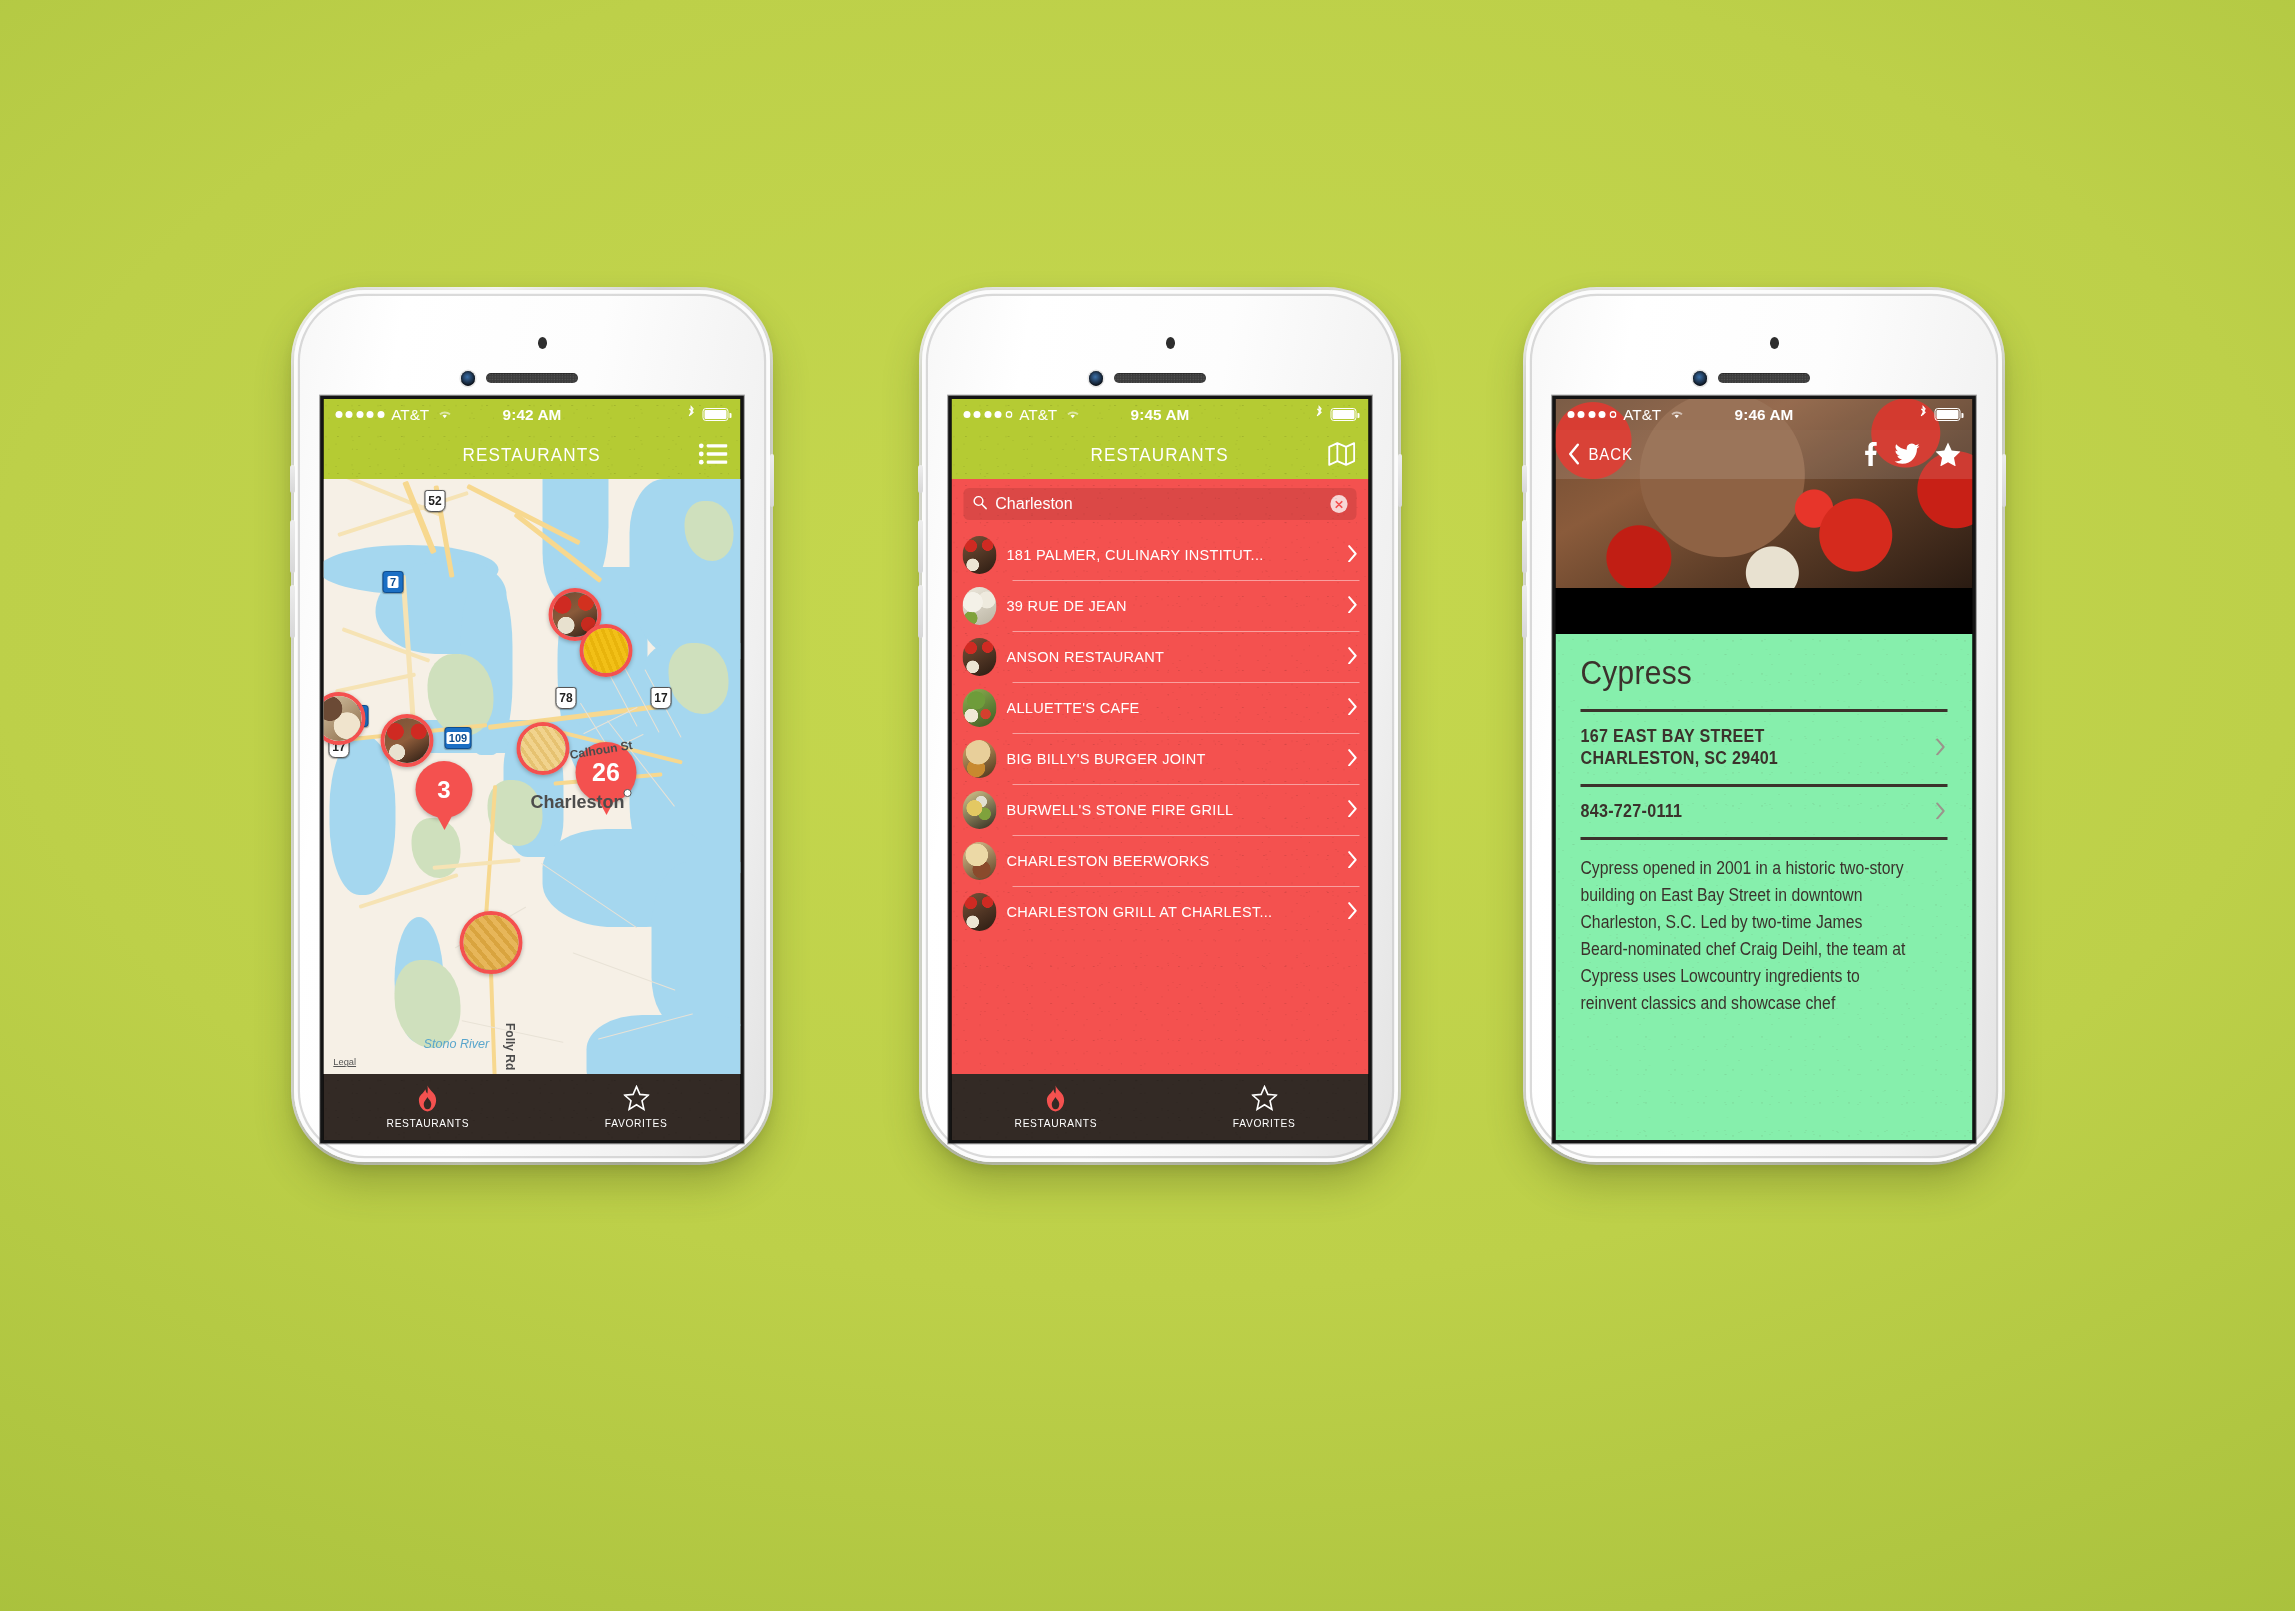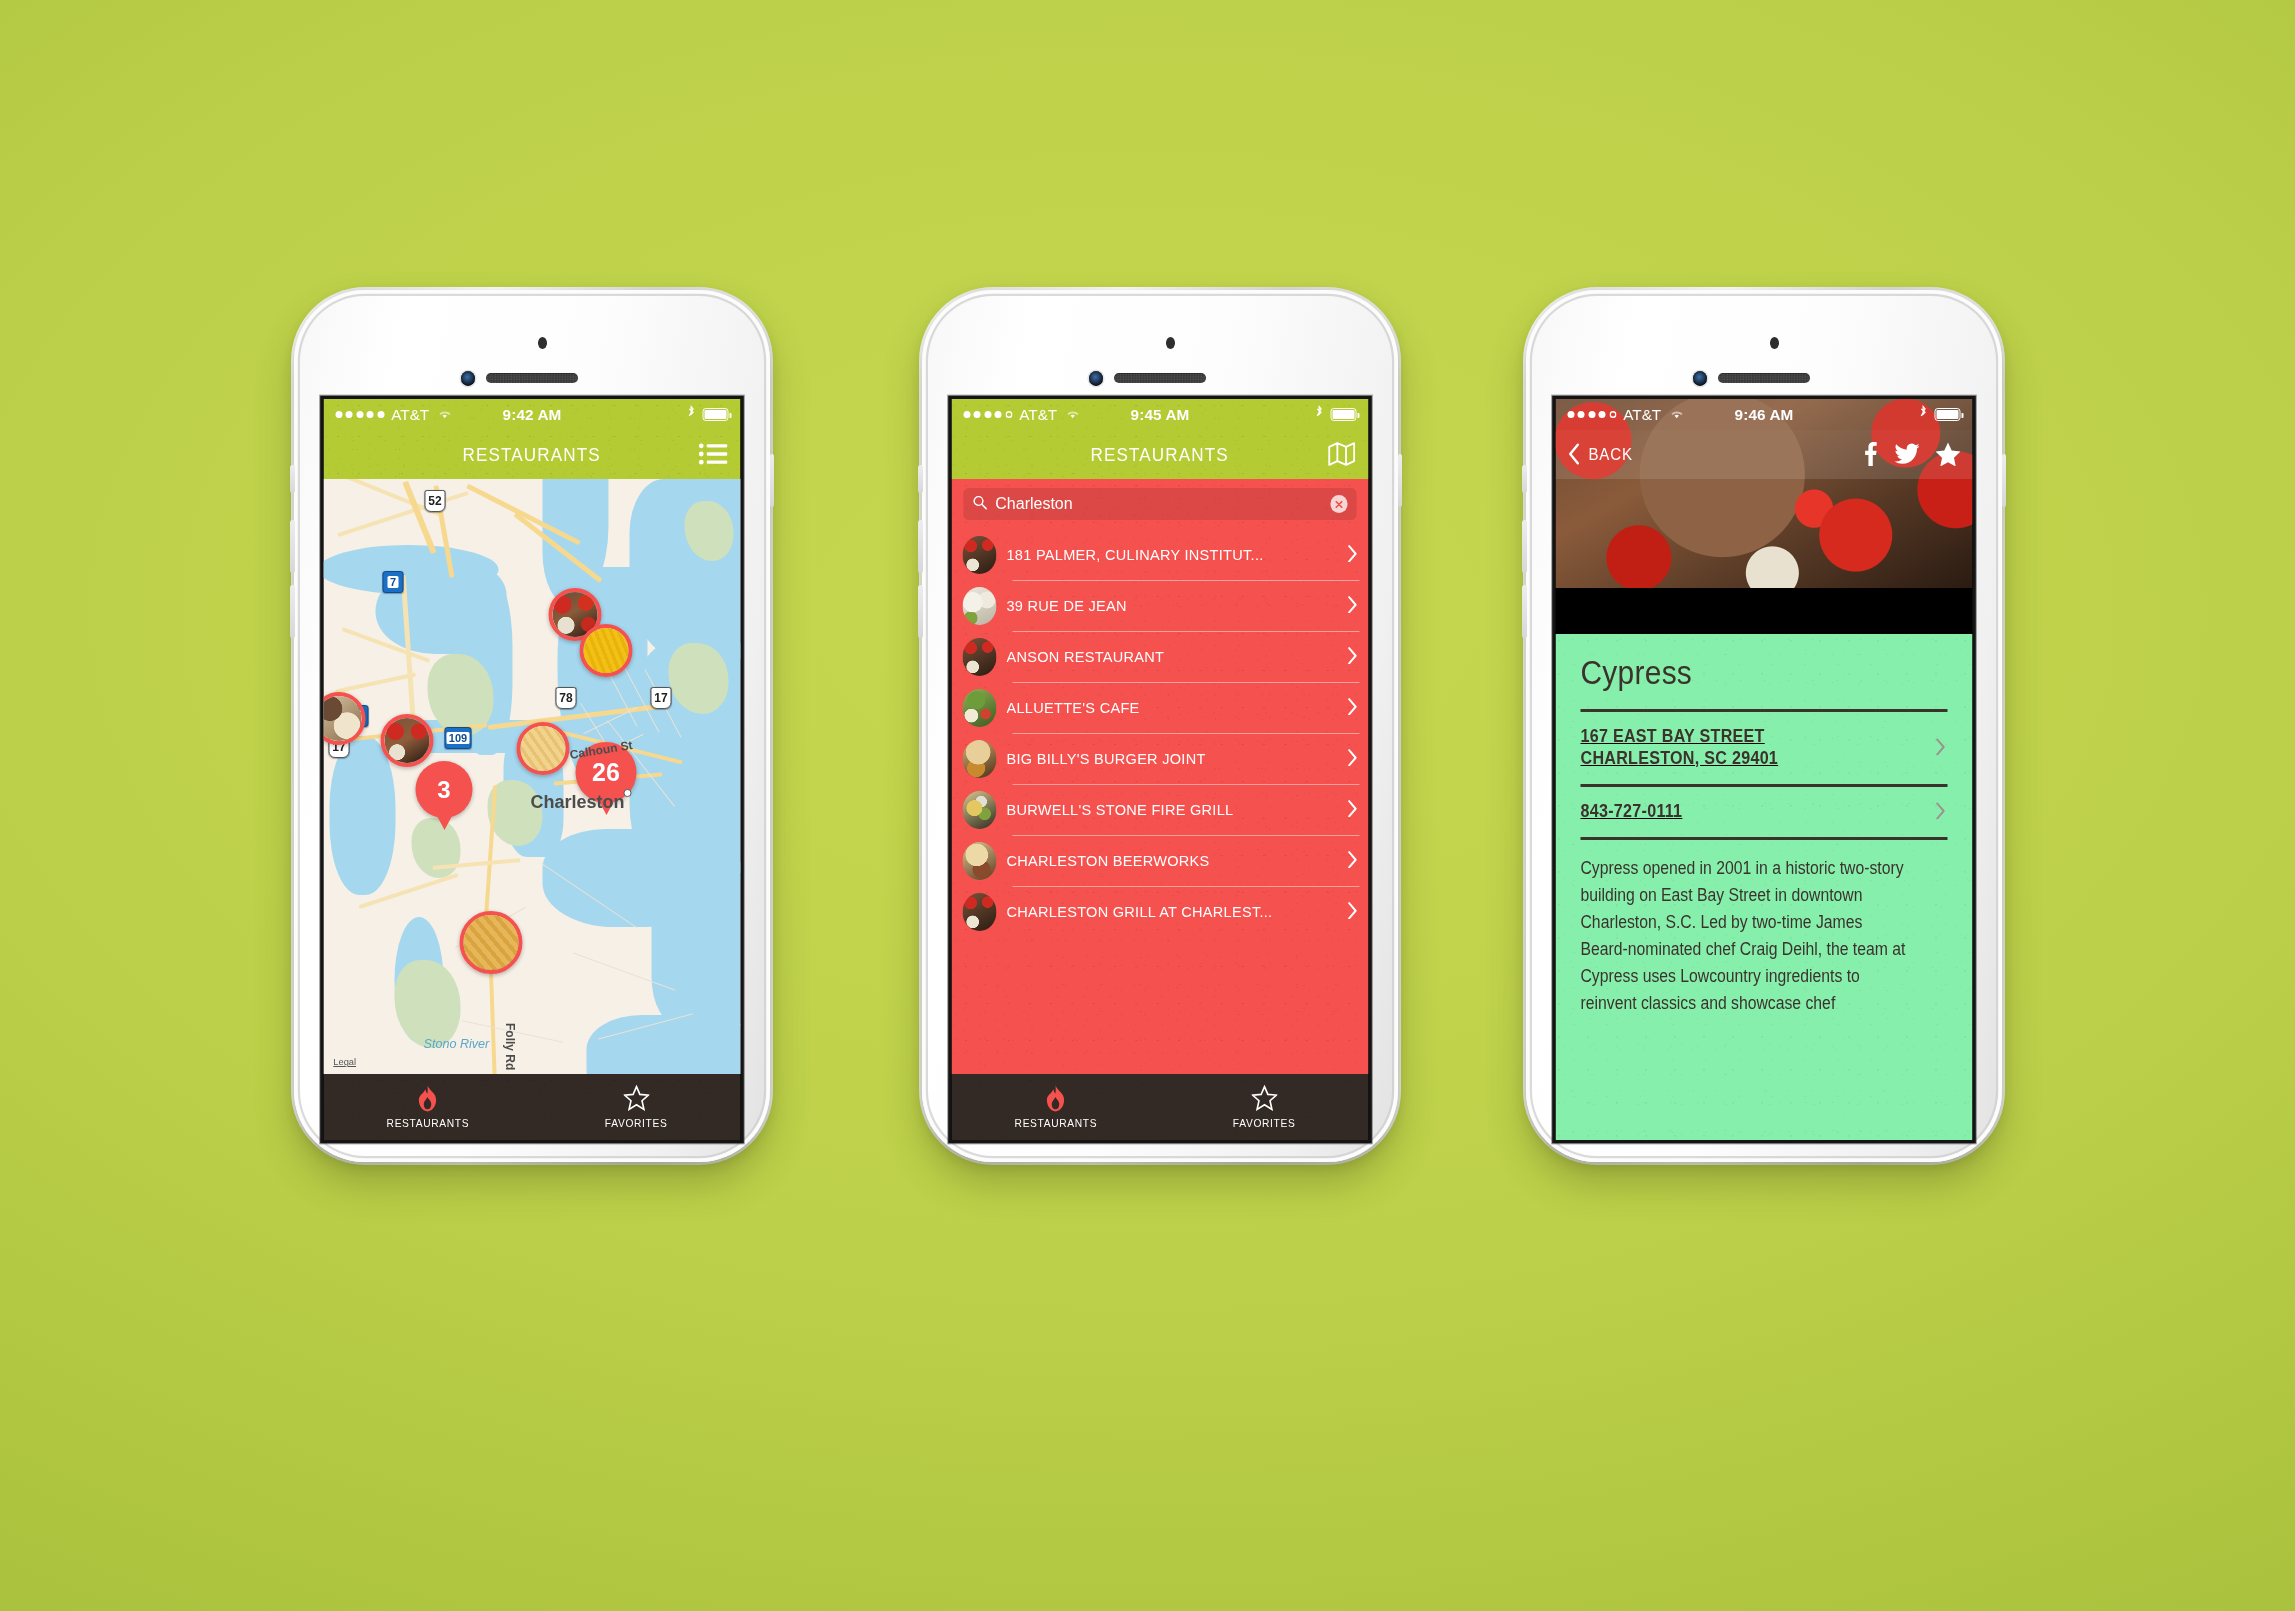--- a/index.html
+++ b/index.html
@@ -250,21 +250,21 @@
       radial-gradient(circle at 56% 85%, rgba(90,80,60,.4) 0.5px, transparent 0.7px),
       radial-gradient(circle at 27% 74%, rgba(90,80,60,.45) 0.5px, transparent 0.7px);
     background-size: 29px 33px, 39px 26px, 24px 41px, 44px 30px, 33px 36px, 27px 28px;
   }
   .detail-title {
     font-size:34px; color:#3b322c; font-weight:300; margin-top:18.6px;
     font-family:"Liberation Sans Narrow","Liberation Sans",sans-serif;
     transform:scaleX(.88); transform-origin:left; letter-spacing:0.3px;
   }
   .rule { height:2.7px; background:#3b322c; margin-top:17.5px; }
-  .detail-row { position:relative; padding:14.2px 22px 14.2px 0; cursor:pointer;text-decoration:underline;}
+  .detail-row { position:relative; padding:14.2px 22px 14.2px 0; cursor:pointer;}
   .detail-row .chev { position:absolute; right:2.2px; top:50%; transform:translateY(-50%); }
   .addr-line, .phone-line {
     font-size:17.5px; color:#3b322c; font-weight:700; letter-spacing:0.3px; line-height:1.25;
     font-family:"Liberation Sans Narrow","Liberation Sans",sans-serif; transform:scaleX(.92); transform-origin:left;
   }
   .desc {
     margin-top:15.3px; font-size:17.5px; line-height:1.55; color:#3b322c; font-weight:300;
     font-family:"Liberation Sans Narrow","Liberation Sans",sans-serif;
     transform:scaleX(.9); transform-origin:left;
   }

